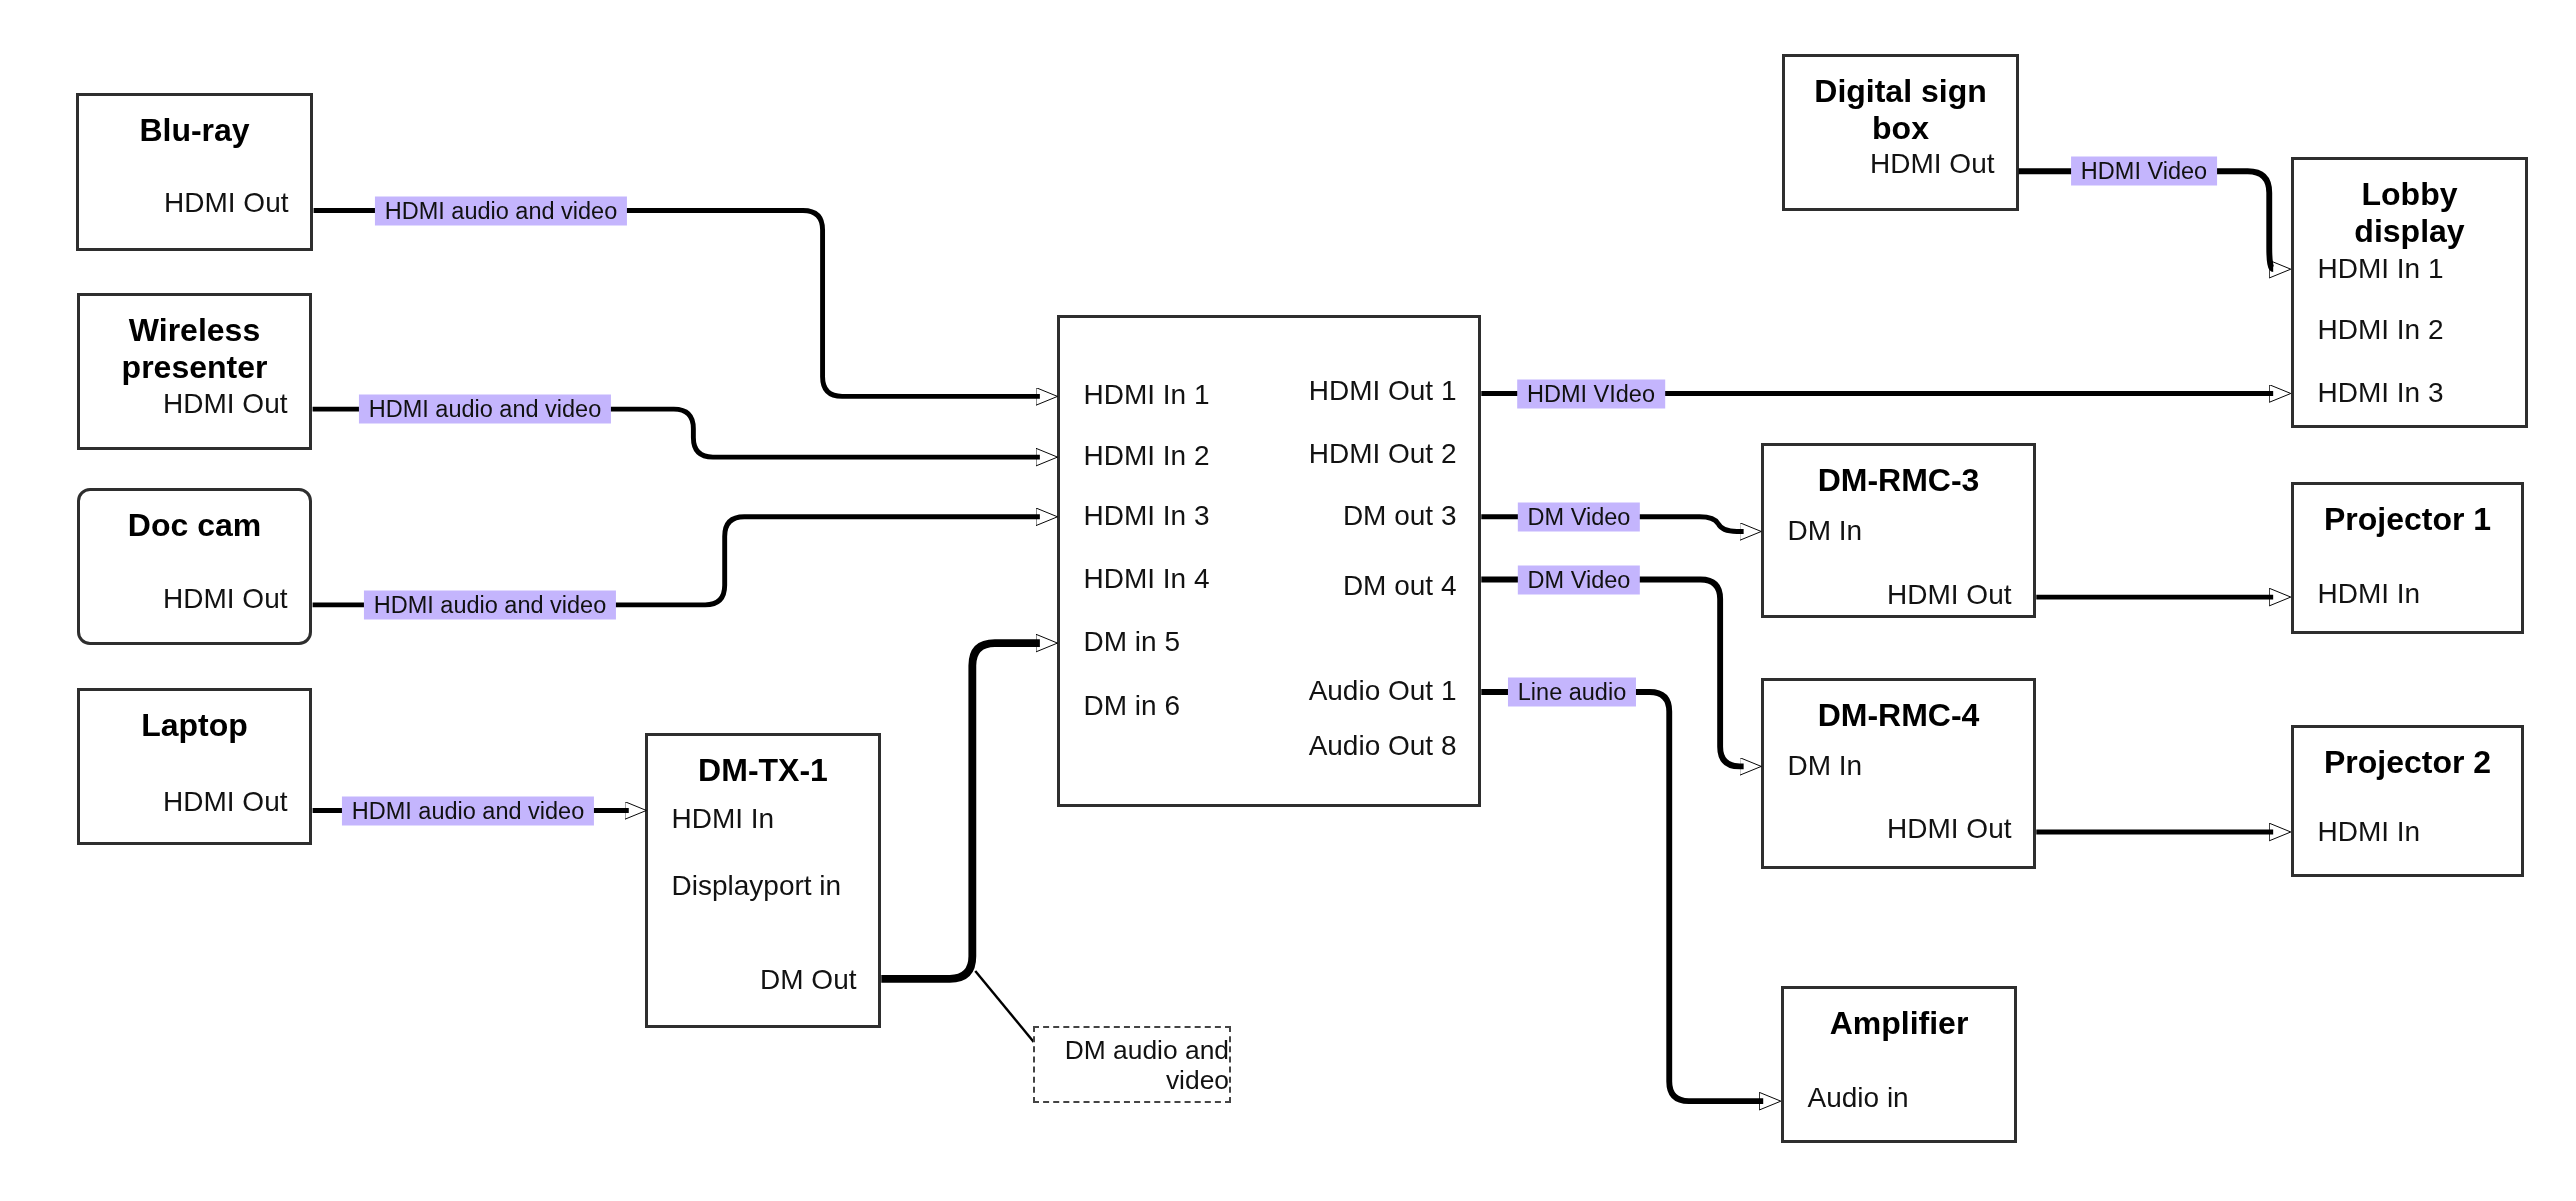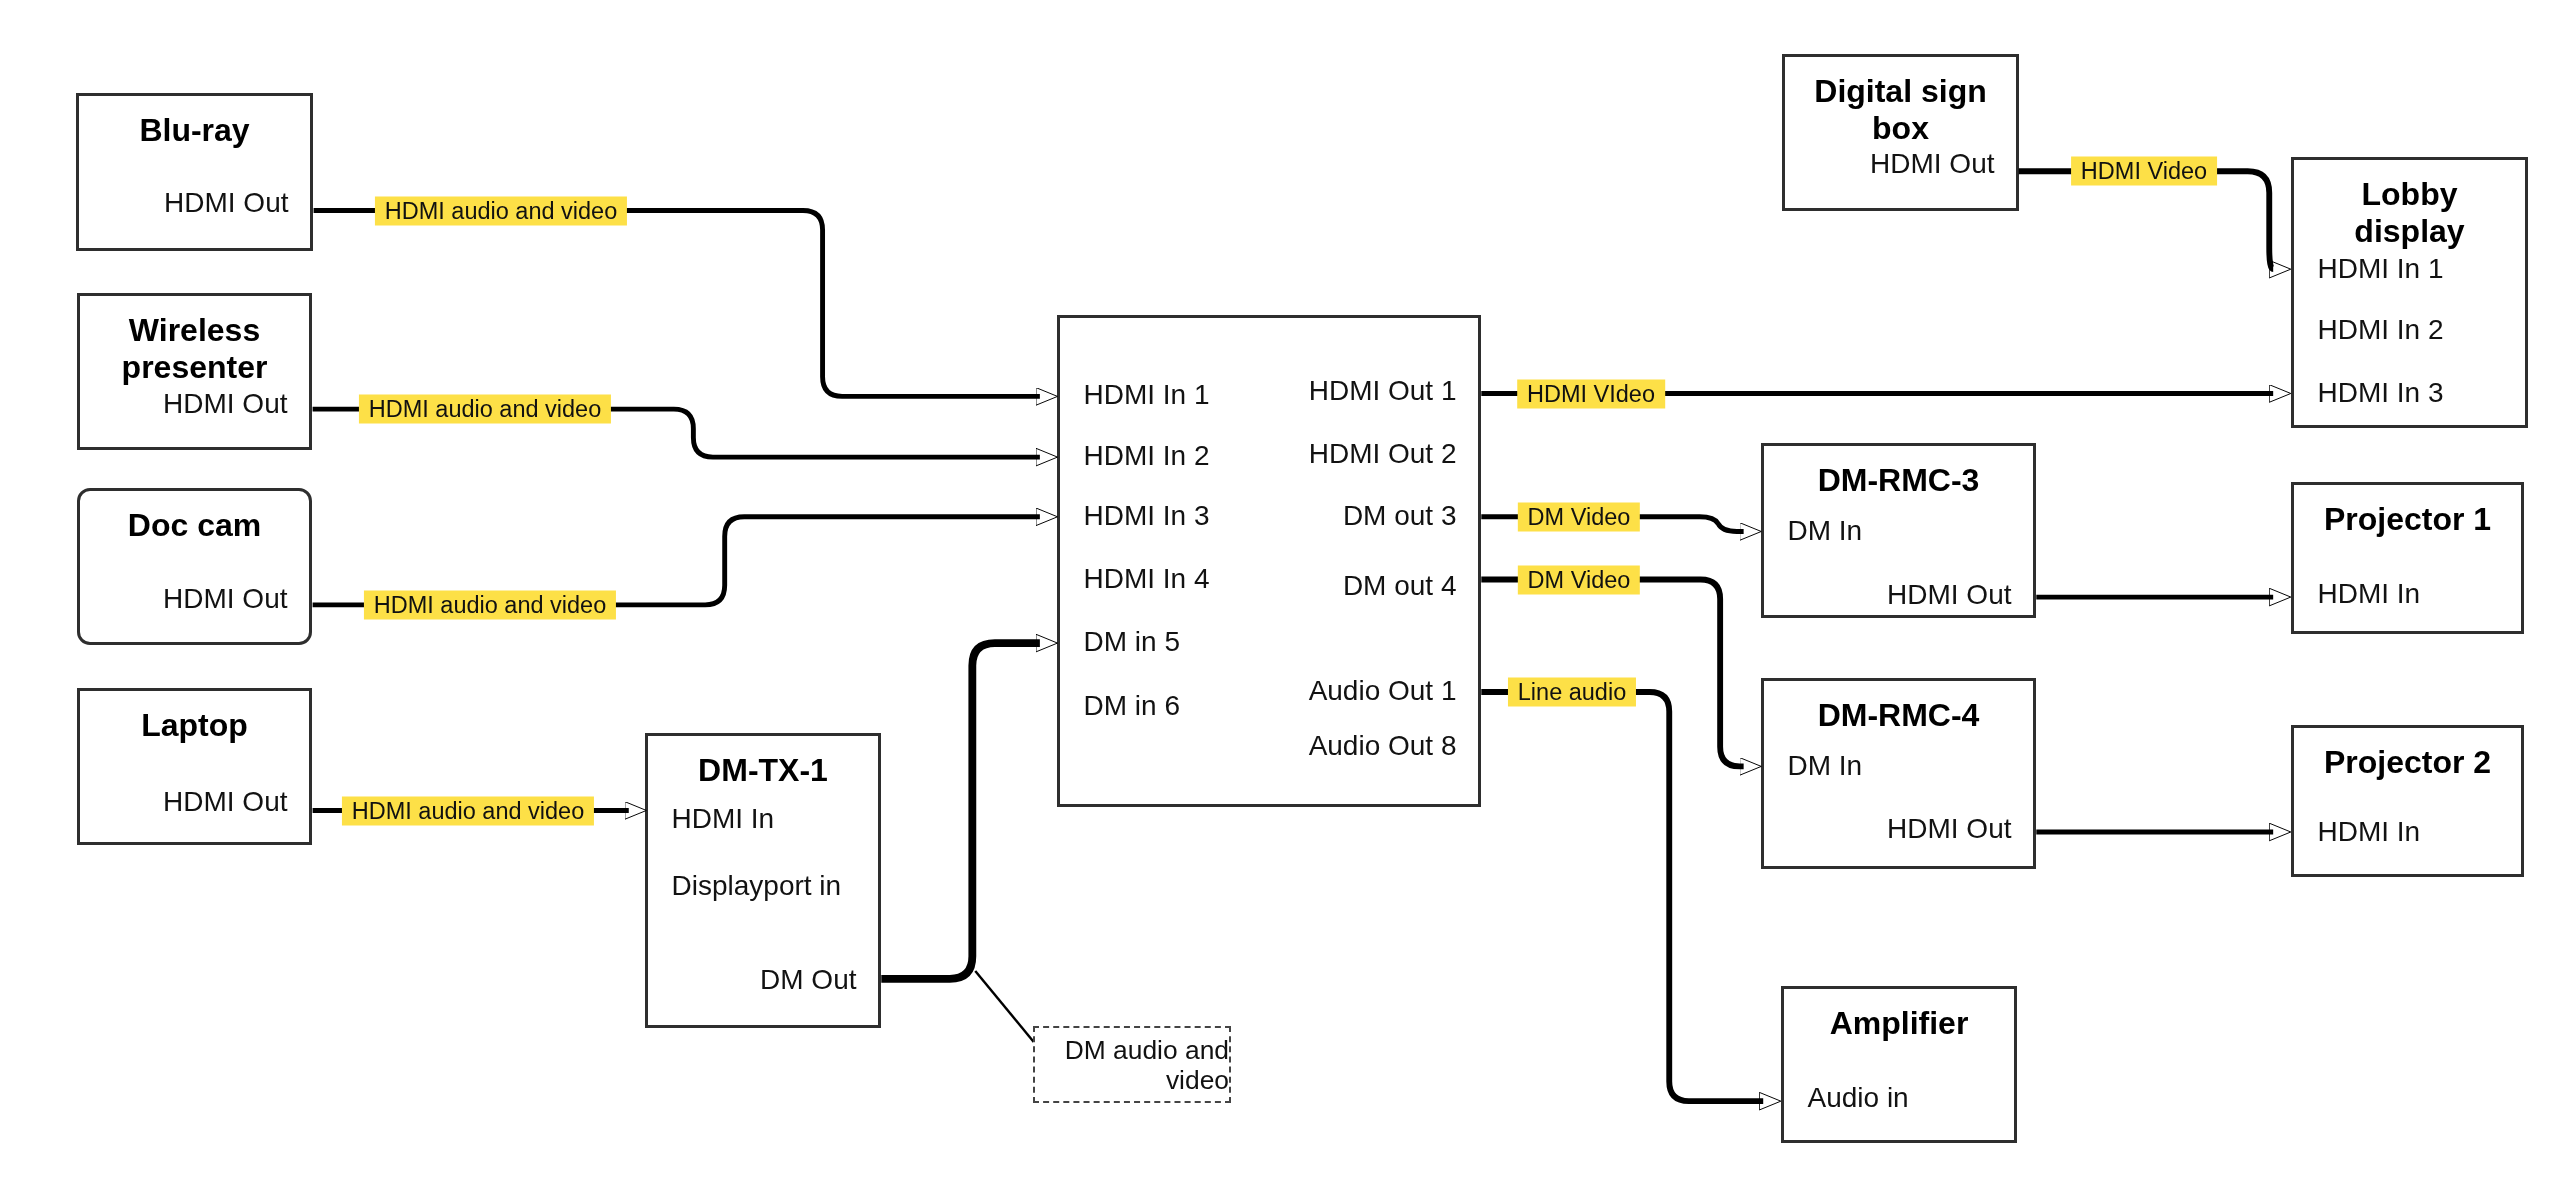--- a/index.html
+++ b/index.html
@@ -10,21 +10,21 @@
   .node-title{position:absolute;top:15.7px;left:0;right:0;text-align:center;
               font-weight:700;font-size:32px;line-height:37px;color:#000;}
   .port{position:absolute;font-size:28px;color:#121212;white-space:nowrap;
         transform:translateY(-50%);}
   .port.left{left:23.5px;}
   .port.right{right:21.5px;text-align:right;}
 
   #wires{position:absolute;left:0;top:0;pointer-events:none;}
   #wires path{fill:none;stroke:#000;stroke-linecap:butt;}
 
-  .wire-label{position:absolute;transform:translate(-50%,-50%);background:#fde047;
+  .wire-label{position:absolute;transform:translate(-50%,-50%);background:#c4b5fd;
               padding:1px 9.8px;font-size:23.5px;color:#111;white-space:nowrap;}
 
   .note{position:absolute;border:2px dashed #444;box-sizing:border-box;background:#ffffff;
         display:flex;flex-direction:column;align-items:flex-end;justify-content:center;
         font-size:26.4px;line-height:30px;color:#111;text-align:center;}
 </style>
 </head>
 <body>
 
 <div id="stage" style="width: 2576px; height: 1201px; background: rgb(255, 255, 255);">

